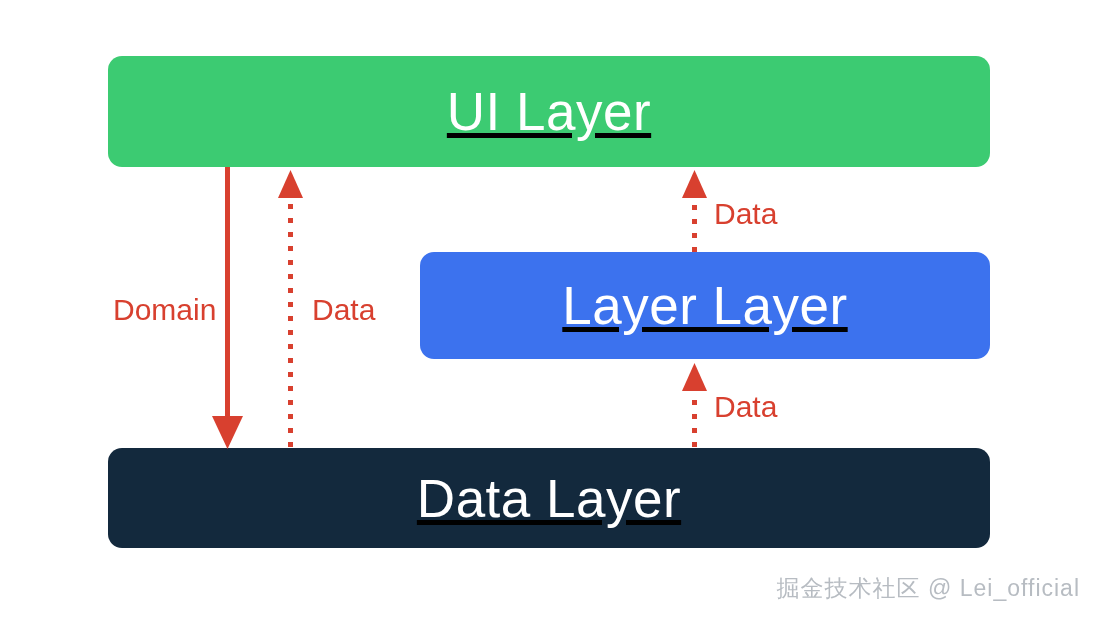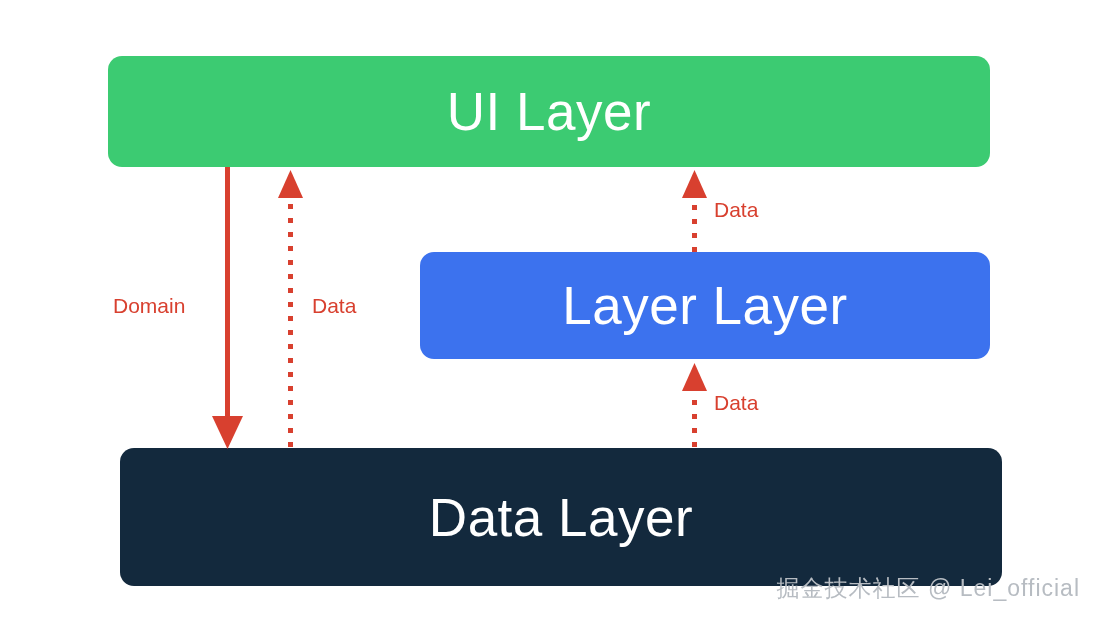--- a/index.html
+++ b/index.html
@@ -17,20 +17,21 @@
     background: #ffffff;
     overflow: hidden;
   }
   .layer-box {
     position: absolute;
     border-radius: 14px;
     display: flex;
     align-items: center;
     justify-content: center;
     box-sizing: border-box;
+    text-decoration: underline;
   }
   .layer-label {
     color: #ffffff;
     font-weight: 400;
     letter-spacing: 0.5px;
     line-height: 1;
     white-space: nowrap;
   }
   #ui-layer-box {
     left: 108px;
@@ -40,38 +41,38 @@
   }
   #ui-layer-box .layer-label { font-size: 53px; }
   #domain-layer-box {
     left: 420px;
     top: 252px;
     width: 570px;
     height: 107px;
   }
   #domain-layer-box .layer-label { font-size: 53px; }
   #data-layer-box {
-    left: 120px;
+    left: 108px;
     top: 448px;
     width: 882px;
-    height: 138px;
+    height: 100px;
   }
   #data-layer-box .layer-label { font-size: 53px; }
 
   .flow-svg {
     position: absolute;
     left: 0;
     top: 0;
     width: 1098px;
     height: 618px;
     pointer-events: none;
   }
   .edge-label {
     position: absolute;
-    font-size: 21px;
+    font-size: 30px;
     line-height: 1;
     white-space: nowrap;
     color: #d8402f;
   }
   #events-label { left: 113px; top: 295px; }
   #data-label-left { left: 312px; top: 295px; }
   #data-label-upper-right { left: 714px; top: 199px; }
   #data-label-lower-right { left: 714px; top: 392px; }
 
   #watermark {

